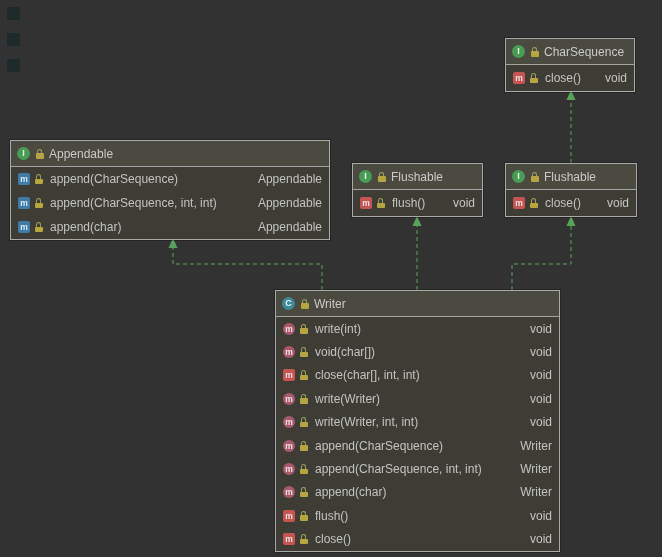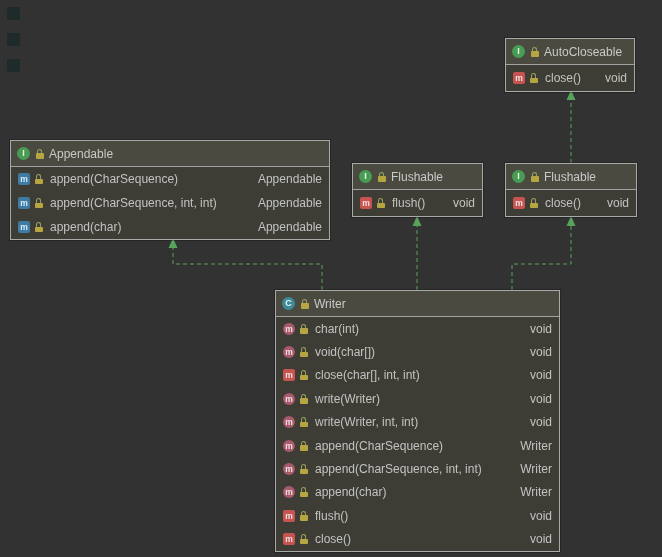--- a/index.html
+++ b/index.html
@@ -105,21 +105,21 @@
   <div class="corner-sq" style="top:33px"></div>
   <div class="corner-sq" style="top:59px"></div>
 
   <div class="uml-box" id="box-autocloseable">
     <div class="uml-header">
       <span class="ki interface">I</span>
       <span class="lock">
           <span class="shackle"></span>
           <span class="lockbody"></span>
         </span>
-      <span class="name">AutoCloseable</span>
+      <span class="name">CharSequence</span>
     </div>
     <div class="rows rows-single">
         <div class="row">
           <span class="mi abstract-method">m</span>
           <span class="lock">
             <span class="shackle"></span>
             <span class="lockbody"></span>
           </span>
           <span class="lbl">close()</span>
           <span class="typ">void</span>
@@ -220,21 +220,21 @@
         </span>
       <span class="name">Writer</span>
     </div>
     <div class="rows">
         <div class="row">
           <span class="mi method">m</span>
           <span class="lock">
             <span class="shackle"></span>
             <span class="lockbody"></span>
           </span>
-          <span class="lbl">char(int)</span>
+          <span class="lbl">write(int)</span>
           <span class="typ">void</span>
         </div>
         <div class="row">
           <span class="mi method">m</span>
           <span class="lock">
             <span class="shackle"></span>
             <span class="lockbody"></span>
           </span>
           <span class="lbl">void(char[])</span>
           <span class="typ">void</span>

